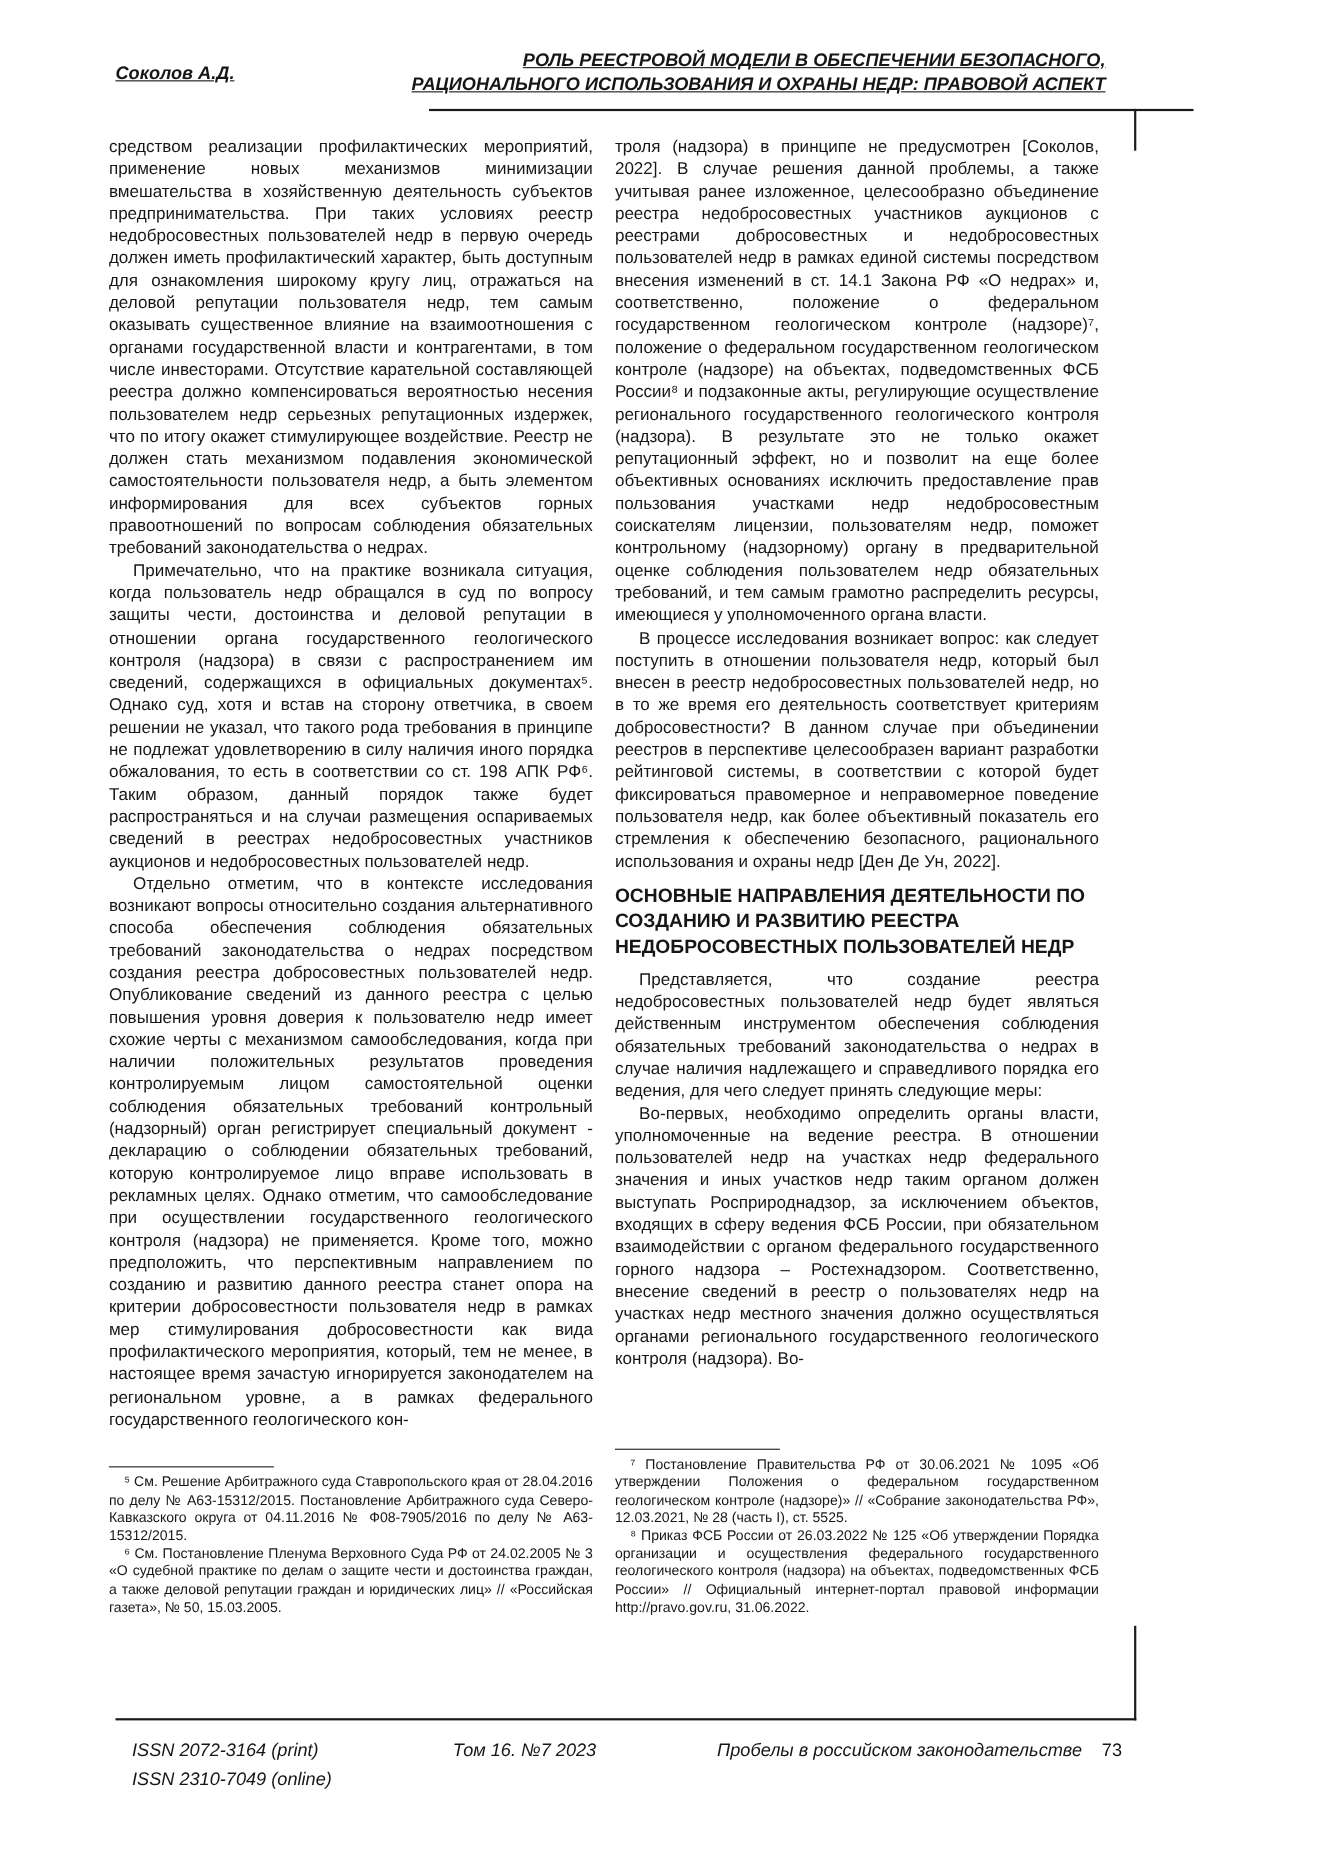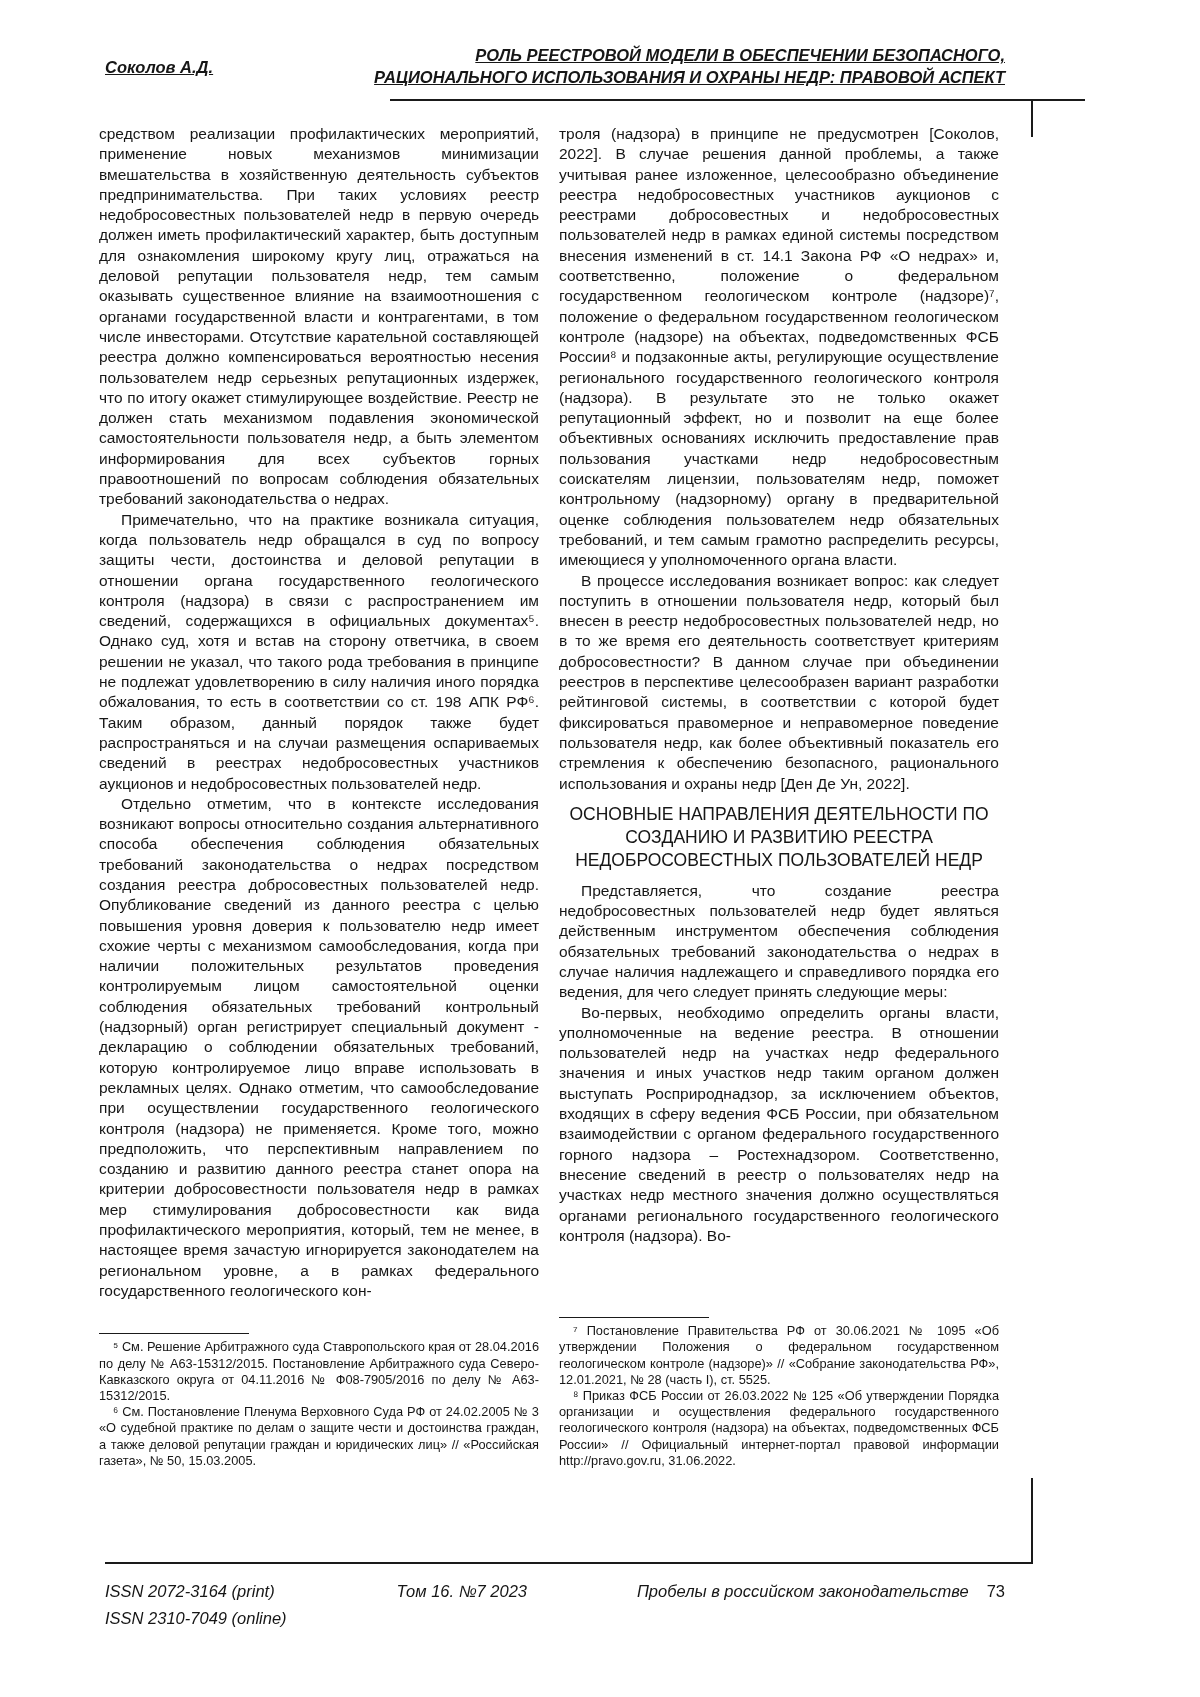--- a/index.html
+++ b/index.html
@@ -43,37 +43,37 @@
   .col {
     width: 440px; height: 1345px;
     display: flex; flex-direction: column;
   }
   .body-p {
     font-size: 15.5px; line-height: 20.3px;
     text-align: justify;
   }
   .indent { text-indent: 22px; }
   .section-heading {
-    font-size: 17.5px; font-weight: normal; line-height: 23px;
-    margin: 9px 0 9px 0; text-align: center;
+    font-size: 17.5px; font-weight: bold; line-height: 23px;
+    margin: 9px 0 9px 0; text-align: left;
   }
   .footnotes {
     margin-top: auto;
     font-size: 12.8px; line-height: 16.2px; text-align: justify;
   }
   .fn-rule { width: 150px; border-top: 1.5px solid #1a1a1a; margin-bottom: 5px; }
   .fn { text-indent: 14px; }
 
   
   .footer-rule {
     position: absolute; top: 1562px; left: 105px; width: 928px;
     border-top: 2px solid #1a1a1a;
   }
   .footer {
-    position: absolute; top: 1578px; left: 105px; width: 900px;
+    position: absolute; top: 1578px; left: 120px; width: 900px;
     display: flex; justify-content: space-between; align-items: flex-start;
     font-style: italic; font-size: 16.5px; line-height: 27px;
   }
   .journal-wrap { display: flex; gap: 18px; }
   .pageno { font-style: normal; }
 </style>
 </head>
 <body>
 
 <div class="page">
@@ -103,21 +103,21 @@
     </div>
 
     <div class="col">
       <p class="body-p">троля (надзора) в принципе не предусмотрен [Соколов, 2022]. В случае решения данной проблемы, а также учитывая ранее изложенное, целесообразно объединение реестра недобросовестных участников аукционов с реестрами добросовестных и недобросовестных пользователей недр в рамках единой системы посредством внесения изменений в ст. 14.1 Закона РФ «О недрах» и, соответственно, положение о федеральном государственном геологическом контроле (надзоре)⁷, положение о федеральном государственном геологическом контроле (надзоре) на объектах, подведомственных ФСБ России⁸ и подзаконные акты, регулирующие осуществление регионального государственного геологического контроля (надзора). В результате это не только окажет репутационный эффект, но и позволит на еще более объективных основаниях исключить предоставление прав пользования участками недр недобросовестным соискателям лицензии, пользователям недр, поможет контрольному (надзорному) органу в предварительной оценке соблюдения пользователем недр обязательных требований, и тем самым грамотно распределить ресурсы, имеющиеся у уполномоченного органа власти.</p>
       <p class="body-p indent">В процессе исследования возникает вопрос: как следует поступить в отношении пользователя недр, который был внесен в реестр недобросовестных пользователей недр, но в то же время его деятельность соответствует критериям добросовестности? В данном случае при объединении реестров в перспективе целесообразен вариант разработки рейтинговой системы, в соответствии с которой будет фиксироваться правомерное и неправомерное поведение пользователя недр, как более объективный показатель его стремления к обеспечению безопасного, рационального использования и охраны недр [Ден Де Ун, 2022].</p>
       <h2 class="section-heading">ОСНОВНЫЕ НАПРАВЛЕНИЯ ДЕЯТЕЛЬНОСТИ ПО СОЗДАНИЮ И РАЗВИТИЮ РЕЕСТРА НЕДОБРОСОВЕСТНЫХ ПОЛЬЗОВАТЕЛЕЙ НЕДР</h2>
       <p class="body-p indent">Представляется, что создание реестра недобросовестных пользователей недр будет являться действенным инструментом обеспечения соблюдения обязательных требований законодательства о недрах в случае наличия надлежащего и справедливого порядка его ведения, для чего следует принять следующие меры:</p>
       <p class="body-p indent">Во-первых, необходимо определить органы власти, уполномоченные на ведение реестра. В отношении пользователей недр на участках недр федерального значения и иных участков недр таким органом должен выступать Росприроднадзор, за исключением объектов, входящих в сферу ведения ФСБ России, при обязательном взаимодействии с органом федерального государственного горного надзора – Ростехнадзором. Соответственно, внесение сведений в реестр о пользователях недр на участках недр местного значения должно осуществляться органами регионального государственного геологического контроля (надзора). Во-</p>
       <div class="footnotes">
         <div class="fn-rule"></div>
-        <p class="fn">⁷ Постановление Правительства РФ от 30.06.2021 № 1095 «Об утверждении Положения о федеральном государственном геологическом контроле (надзоре)» // «Собрание законодательства РФ», 12.01.2021, № 28 (часть I), ст. 5525.</p>
+        <p class="fn">⁷ Постановление Правительства РФ от 30.06.2021 № 1095 «Об утверждении Положения о федеральном государственном геологическом контроле (надзоре)» // «Собрание законодательства РФ», 12.03.2021, № 28 (часть I), ст. 5525.</p>
         <p class="fn">⁸ Приказ ФСБ России от 26.03.2022 № 125 «Об утверждении Порядка организации и осуществления федерального государственного геологического контроля (надзора) на объектах, подведомственных ФСБ России» // Официальный интернет-портал правовой информации http://pravo.gov.ru, 31.06.2022.</p>
       </div>
     </div>
 
   </div>
 
   <div class="vtick vtick-bottom"></div>
   <div class="footer-rule"></div>
 
   <div class="footer">

